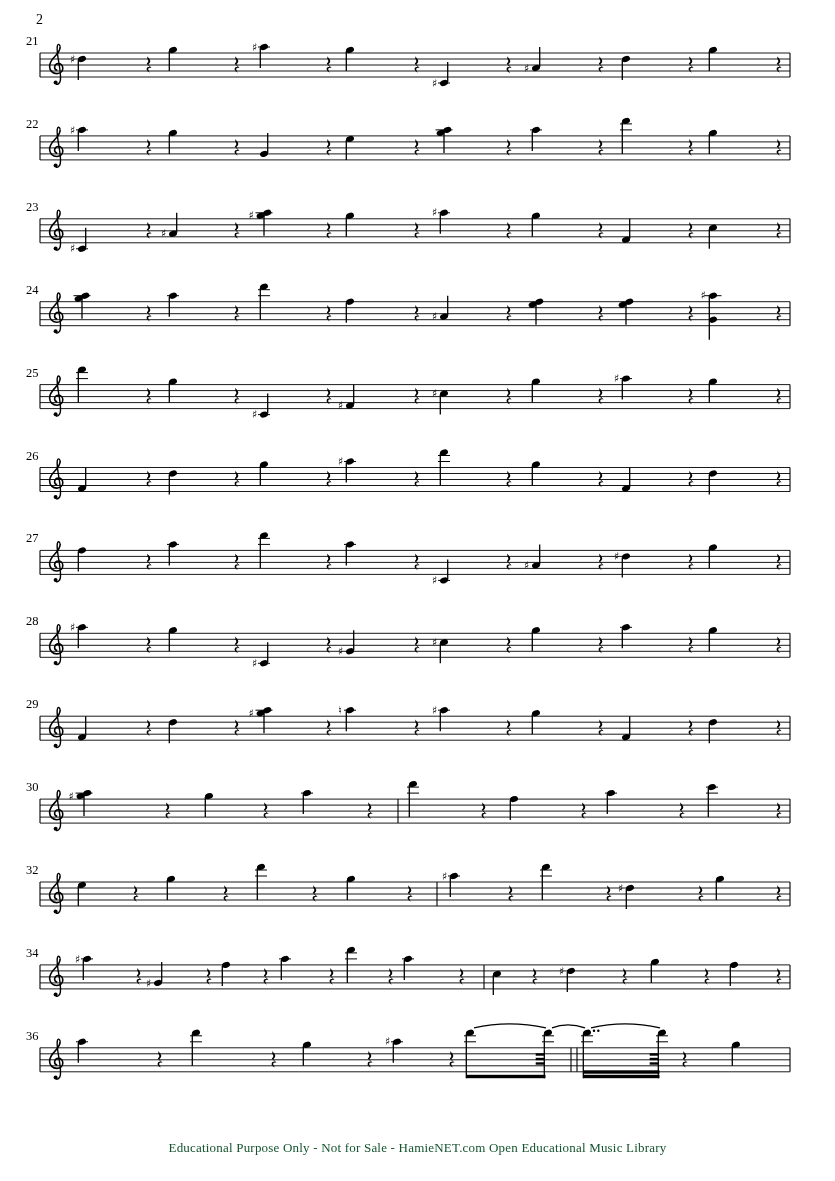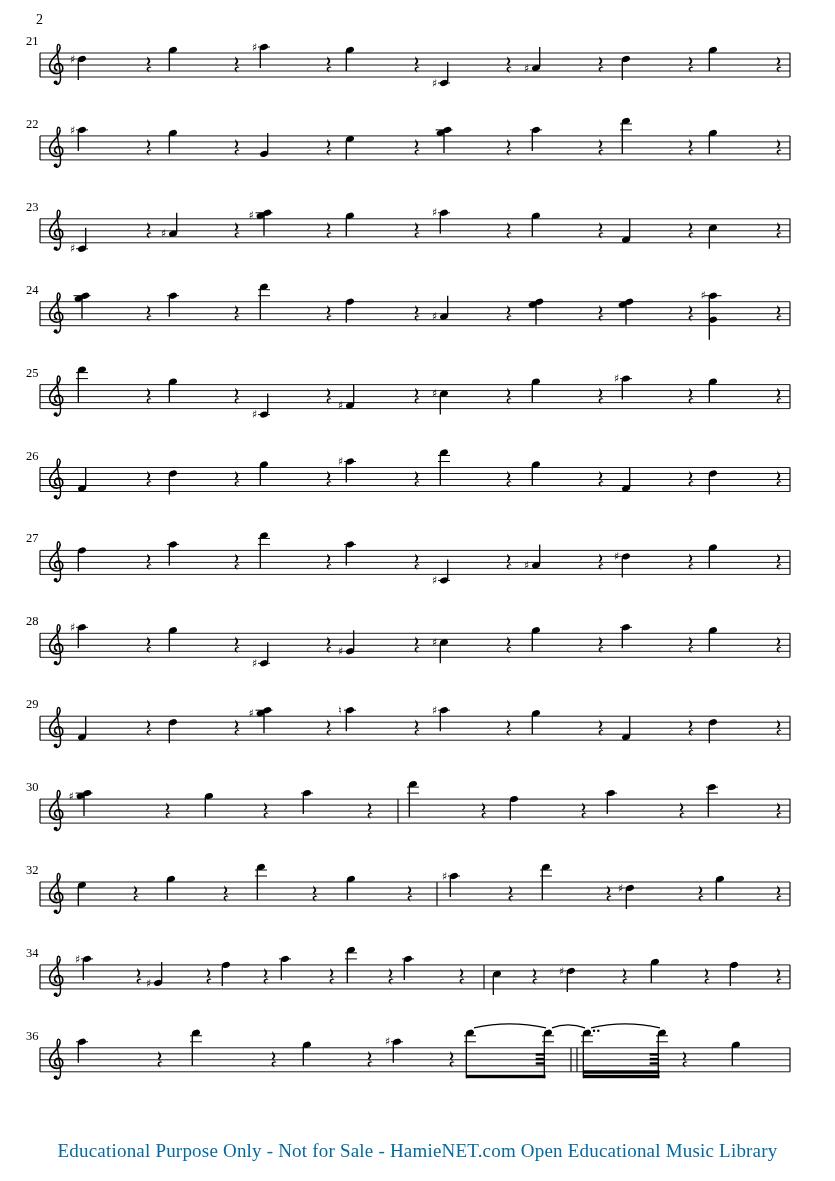--- a/index.html
+++ b/index.html
@@ -1,21 +1,21 @@
 <!DOCTYPE html>
 <html><head>
 <meta charset="utf-8">
 <style>
   html,body{margin:0;padding:0;background:#e8e8e8;}
   #page{position:relative;width:835px;height:1181px;background:#ffffff;margin:0 auto;
         font-family:"Liberation Serif", serif; overflow:hidden;}
   #score-svg{position:absolute;left:0;top:0;}
   #page-number{position:absolute;left:36px;top:12px;font-size:14px;color:#000;}
   #footer-text{position:absolute;left:0;top:1140px;width:835px;text-align:center;
-               font-size:19px;color:#0369a1;letter-spacing:0.2px;}
+               font-size:13px;color:#14532d;letter-spacing:0.2px;}
 </style>
 </head>
 <body>
 
 <div id="page">
   <div id="page-number">2</div>
   <svg id="score-svg" width="835" height="1181" viewBox="0 0 835 1181">
       <g>
         <line x1="40" y1="53" x2="790" y2="53" stroke="#000000" stroke-width="0.9"></line>
         <line x1="40" y1="59" x2="790" y2="59" stroke="#000000" stroke-width="0.9"></line>

